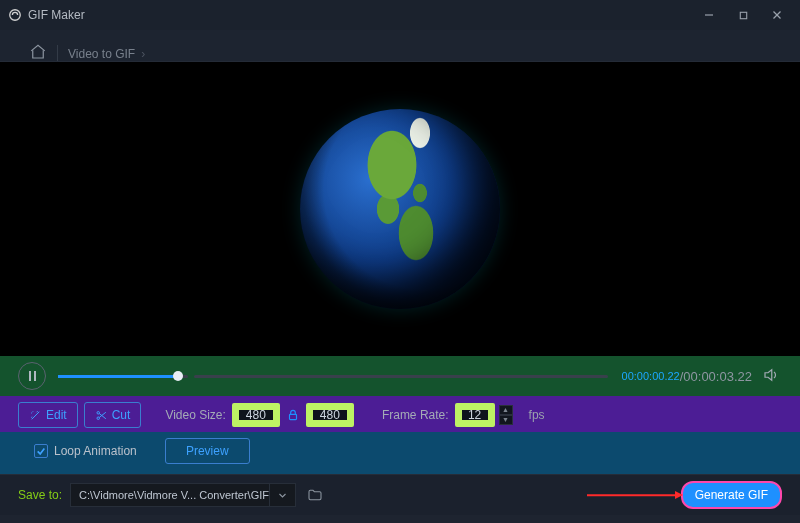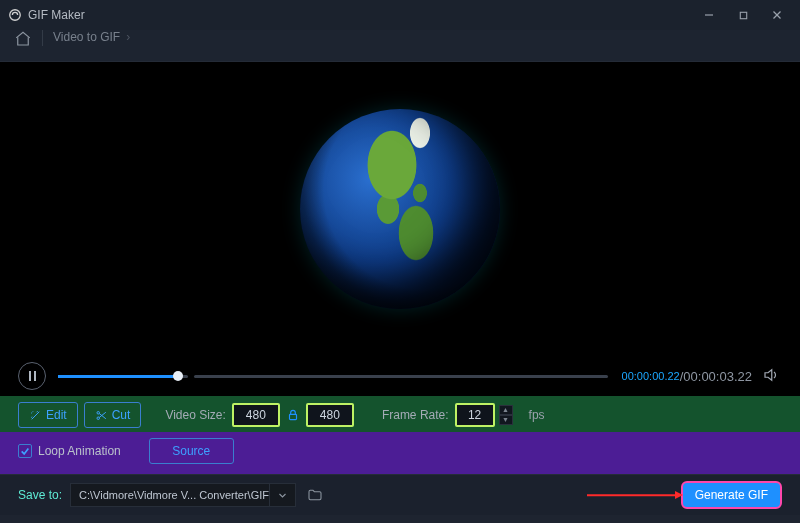--- a/index.html
+++ b/index.html
@@ -2,21 +2,21 @@
 <html><head>
 <meta charset="utf-8">
 <style>
   *{box-sizing:border-box;margin:0;padding:0;font-family:"Segoe UI",Arial,sans-serif;-webkit-user-select:none}
   body{width:800px;height:523px;background:#1e2430;overflow:hidden;color:#d0d6de;font-size:12px}
   .titlebar{height:30px;background:#1b222d;display:flex;align-items:center;padding:0 6px 0 8px}
   .titlebar .icon{width:14px;height:14px;margin-right:6px;color:#cfcfcf}
   .titlebar .title{flex:0 0 auto;color:#b5bbc3;font-size:12px}
   .titlebar .spacer{flex:1}
   .winbtn{width:34px;height:30px;display:flex;align-items:center;justify-content:center;color:#99a1ab}
-  .crumbbar{height:32px;display:flex;align-items:flex-start;padding:0 14px;background:#1d2430;border-bottom:1px solid #242b37}
+  .crumbbar{height:32px;display:flex;align-items:flex-end;padding:0 29px;background:#1d2430;border-bottom:1px solid #242b37}
   .home-ico{width:18px;height:18px;color:#8c95a0}
   .crumb-sep{width:1px;height:16px;background:#333b47;margin:0 10px}
   .crumb{color:#78808c;font-size:12px}
   .crumb.last{color:#9aa4b2}
   .chev{color:#4b5360;margin:0 6px}
   .crumbspacer{flex:1}
   .change-src{display:flex;align-items:center;color:#3da1ff;font-size:12px}
   .change-src svg{margin-right:5px}
   .video-area{width:100%;height:294px;background:#000;position:relative;overflow:hidden;display:flex;align-items:center;justify-content:center}
   .stars{position:absolute;inset:0;background:
@@ -48,53 +48,53 @@
   .earth{width:200px;height:200px;border-radius:50%;position:relative;z-index:2;
     background:
      radial-gradient(circle at 62% 40%, #0000 58%, #00000066 70%, #000000dd 100%),
      radial-gradient(ellipse 20% 28% at 46% 28%, #6aa83a 0 60%, #0000 62%),
      radial-gradient(ellipse 8% 12% at 60% 12%, #eaf0e6 0 60%, #0000 65%),
      radial-gradient(ellipse 9% 12% at 44% 50%, #5a9a36 0 60%, #0000 64%),
      radial-gradient(ellipse 14% 22% at 58% 62%, #4e8c30 0 60%, #0000 63%),
      radial-gradient(ellipse 6% 8% at 60% 42%, #4e8c30 0 55%, #0000 60%),
      radial-gradient(circle at 35% 35%, #2a6fcf 0%, #0e3b86 45%, #041a46 75%, #010b22 100%);
     box-shadow:0 0 20px #0ab3, inset -24px -24px 40px #000c}
-  .playbar{height:40px;display:flex;align-items:center;padding:0 18px;background:#000000}
+  .playbar{height:40px;display:flex;align-items:center;padding:0 18px;background:#14532d}
   .pausebtn{width:28px;height:28px;border:1.5px solid #5a6270;border-radius:50%;display:flex;align-items:center;justify-content:center;margin-right:12px}
   .pausebtn .bar{width:2px;height:10px;background:#b0b8c2;margin:0 1.5px}
   .prog-track{flex:0 0 130px;height:3px;background:#39404c;border-radius:2px;position:relative;margin-right:6px}
   .prog-fill{position:absolute;left:0;top:0;height:100%;background:#1e90ff;width:92%}
   .prog-thumb{position:absolute;top:50%;left:92%;transform:translate(-50%,-50%);width:10px;height:10px;background:#e8eef5;border-radius:50%}
   .prog-track2{flex:1;height:3px;background:#39404c;border-radius:2px;margin-right:14px}
   .time-cur{color:#1ba7ff;font-size:11px}
   .time-tot{color:#8e96a2;font-size:13px}
   .vol-ico{width:20px;height:20px;color:#a4abb6;margin-left:10px}
-  .toolrow{display:flex;align-items:center;padding:6px 18px 4px;background:#14532d}
+  .toolrow{display:flex;align-items:center;padding:6px 18px 4px;background:#4c1d95}
   .btn{height:26px;display:flex;align-items:center;justify-content:center;border:1px solid #3a7ecf;border-radius:3px;color:#3da1ff;font-size:12px;padding:0 10px;margin-right:6px}
   .btn svg{margin-right:4px}
   .label{color:#a4abb6;font-size:12px;margin:0 6px 0 18px}
-  .numbox{width:48px;height:24px;background:#0f141c;border:2px solid #bef264;border-radius:2px;color:#cdd5df;display:flex;align-items:center;justify-content:center;font-size:12px}
+  .numbox{width:48px;height:24px;background:#0f141c;border:7px solid #bef264;border-radius:2px;color:#cdd5df;display:flex;align-items:center;justify-content:center;font-size:12px}
   .lock-ico{color:#1e90ff;margin:0 6px;width:14px;height:14px}
   .spin{display:flex;flex-direction:column;margin-left:4px}
   .spin div{width:14px;height:10px;border:1px solid #2a303c;background:#11161f;display:flex;align-items:center;justify-content:center;color:#7c8490;font-size:7px;line-height:0}
   .fps{color:#9aa2ad;margin-left:16px;font-size:12px}
-  .row2{display:flex;align-items:center;padding:6px 18px 10px;background:#4c1d95}
+  .row2{display:flex;align-items:center;padding:6px 34px 10px;background:#0c4a6e}
   .chk{width:14px;height:14px;border:1px solid #3a7ecf;border-radius:2px;display:flex;align-items:center;justify-content:center;color:#3da1ff;margin-right:6px}
   .loop-lbl{color:#bac1cb;font-size:12px;margin-right:28px}
   .preview-btn{height:26px;width:85px;border:1px solid #3a7ecf;border-radius:3px;color:#3da1ff;display:flex;align-items:center;justify-content:center;font-size:12px}
   .divider{height:1px;width:100%;background:#252c38}
   .savebar{height:40px;display:flex;align-items:center;padding:0 18px;background:#1b212d}
-  .savelbl{color:#5eead4;font-size:12px;margin-right:8px}
+  .savelbl{color:#84cc16;font-size:12px;margin-right:8px}
   .pathbox{width:200px;height:24px;background:#15191f;border:1px solid #272e39;display:flex;align-items:center;padding:0 8px;color:#bfc7d2;font-size:11px;white-space:nowrap;overflow:hidden}
   .dropbtn{width:26px;height:24px;background:#15191f;border:1px solid #272e39;border-left:none;display:flex;align-items:center;justify-content:center;color:#8c95a0}
   .folderbtn{width:26px;height:24px;margin-left:6px;display:flex;align-items:center;justify-content:center;color:#8c95a0}
   .savespacer{flex:1;position:relative}
   .arrow{position:absolute;right:4px;top:50%;transform:translateY(-50%);width:90px;height:1.5px;background:#ff2a2a}
   .arrowhead{position:absolute;right:-2px;top:50%;transform:translateY(-50%);width:0;height:0;border-left:8px solid #ff2a2a;border-top:4px solid transparent;border-bottom:4px solid transparent}
-  .genbtn{height:28px;padding:0 12px;background:#1e90ff;border:2px solid #ff47ac;color:#fff;display:flex;align-items:center;justify-content:center;font-size:12px;border-radius:6px}
+  .genbtn{height:28px;padding:0 12px;background:#1e90ff;border:2px solid #ff47ac;color:#fff;display:flex;align-items:center;justify-content:center;font-size:12px;border-radius:12px}
 </style>
 </head>
 <body>
 
 <div class="titlebar">
   <span class="icon">
     <svg viewBox="0 0 16 16" width="14" height="14" fill="none" stroke="currentColor" stroke-width="1.5">
         <circle cx="8" cy="8" r="6"></circle>
         <path d="M5 8a3 3 0 0 1 6 0"></path>
       </svg>
@@ -192,21 +192,21 @@
 </div>
 
 <div class="row2">
   <div class="chk">
     <svg viewBox="0 0 12 12" width="10" height="10" fill="none" stroke="currentColor" stroke-width="2">
         <path d="M2 6.5 5 9.5 10 3"></path>
       </svg>
   </div>
   <span class="loop-lbl">Loop Animation</span>
   <div class="preview-btn">
-      <span>Source</span>
+      <span>Preview</span>
     </div>
 </div>
 
 <div class="divider"></div>
 
 <div class="savebar">
   <span class="savelbl">Save to:</span>
   <div class="pathbox">C:\Vidmore\Vidmore V... Converter\GIF Maker</div>
   <div class="dropbtn">
     <svg viewBox="0 0 12 12" width="9" height="9">

